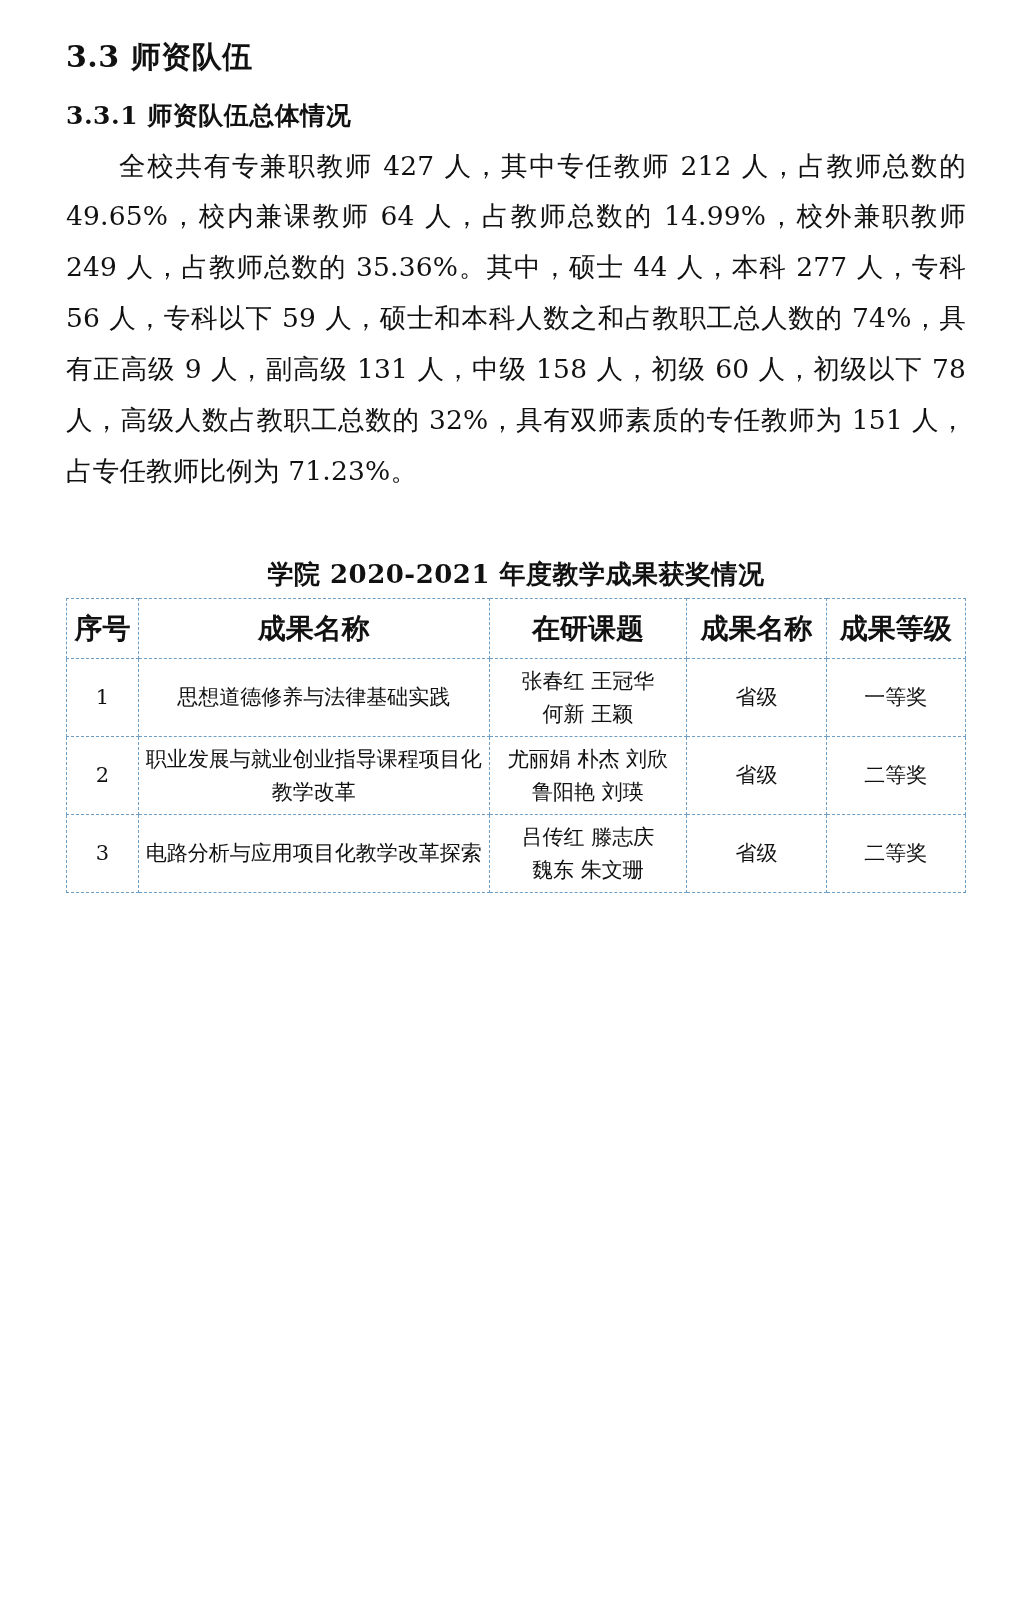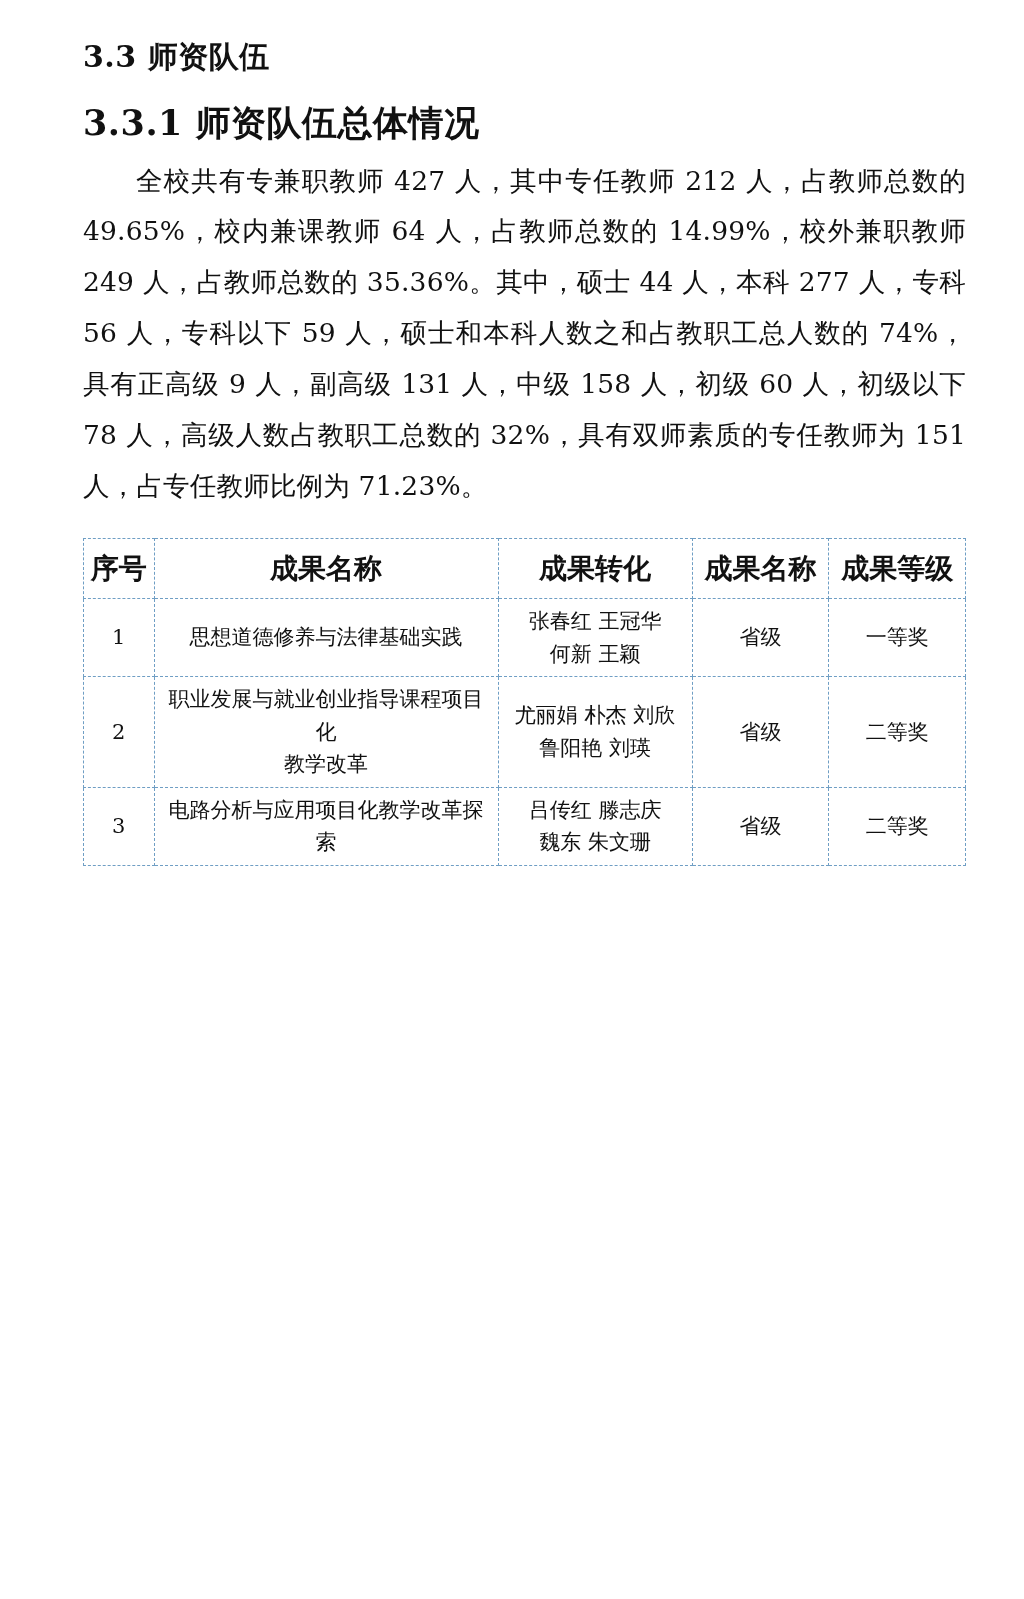--- a/index.html
+++ b/index.html
@@ -9,34 +9,34 @@
   }
   body {
     width: 1024px;
     height: 1599px;
     font-family: "DejaVu Serif", "Liberation Serif", serif;
     color: #111111;
     position: relative;
     overflow: hidden;
   }
   .page {
-    padding: 24px 58px 0 83px;
+    padding: 24px 58px 0 66px;
     box-sizing: border-box;
     width: 1024px;
     height: 1188px;
   }
   h2.heading {
     font-size: 30px;
     font-weight: bold;
     margin: 10px 0 4px 0;
     letter-spacing: 0.5px;
     line-height: 1.5;
   }
   h3.heading {
-    font-size: 35px;
+    font-size: 25px;
     font-weight: bold;
     margin: 18px 0 6px 0;
     letter-spacing: 0.5px;
     line-height: 1.5;
   }
   p.body-para {
     font-size: 26.5px;
     line-height: 1.92;
     margin: 4px 0 0 0;
     text-align: justify;
@@ -95,34 +95,35 @@
   <h2 class="heading">3.3 师资队伍</h2>
 
   <h3 class="heading">3.3.1 师资队伍总体情况</h3>
 
   <p class="body-para">全校共有专兼职教师 427 人，其中专任教师 212 人，占教师总数的 49.65%，校内兼课教师 64 人，占教师总数的 14.99%，校外兼职教师 249 人，占教师总数的 35.36%。其中，硕士 44 人，本科 277 人，专科 56 人，专科以下 59 人，硕士和本科人数之和占教职工总人数的 74%，具有正高级 9 人，副高级 131 人，中级 158 人，初级 60 人，初级以下 78 人，高级人数占教职工总数的 32%，具有双师素质的专任教师为 151 人，占专任教师比例为 71.23%。</p>
 
   <div class="spacer-lg"></div>
 
 
 
+  <div class="table-title">学院 2020-2021 年度教学成果获奖情况</div>
 
   <table class="results">
     <colgroup>
       <col class="col-no">
       <col class="col-name">
       <col class="col-ppl">
       <col class="col-level">
       <col class="col-grade">
     </colgroup>
     <thead>
       <tr>
         <th>序号</th>
         <th>成果名称</th>
-        <th>成果转化</th>
+        <th>在研课题</th>
         <th>成果名称</th>
         <th>成果等级</th>
       </tr>
     </thead>
     <tbody>
       <tr>
         <td>1</td>
         <td>思想道德修养与法律基础实践</td>
         <td class="cell-lines">
           <span>张春红  王冠华</span>

